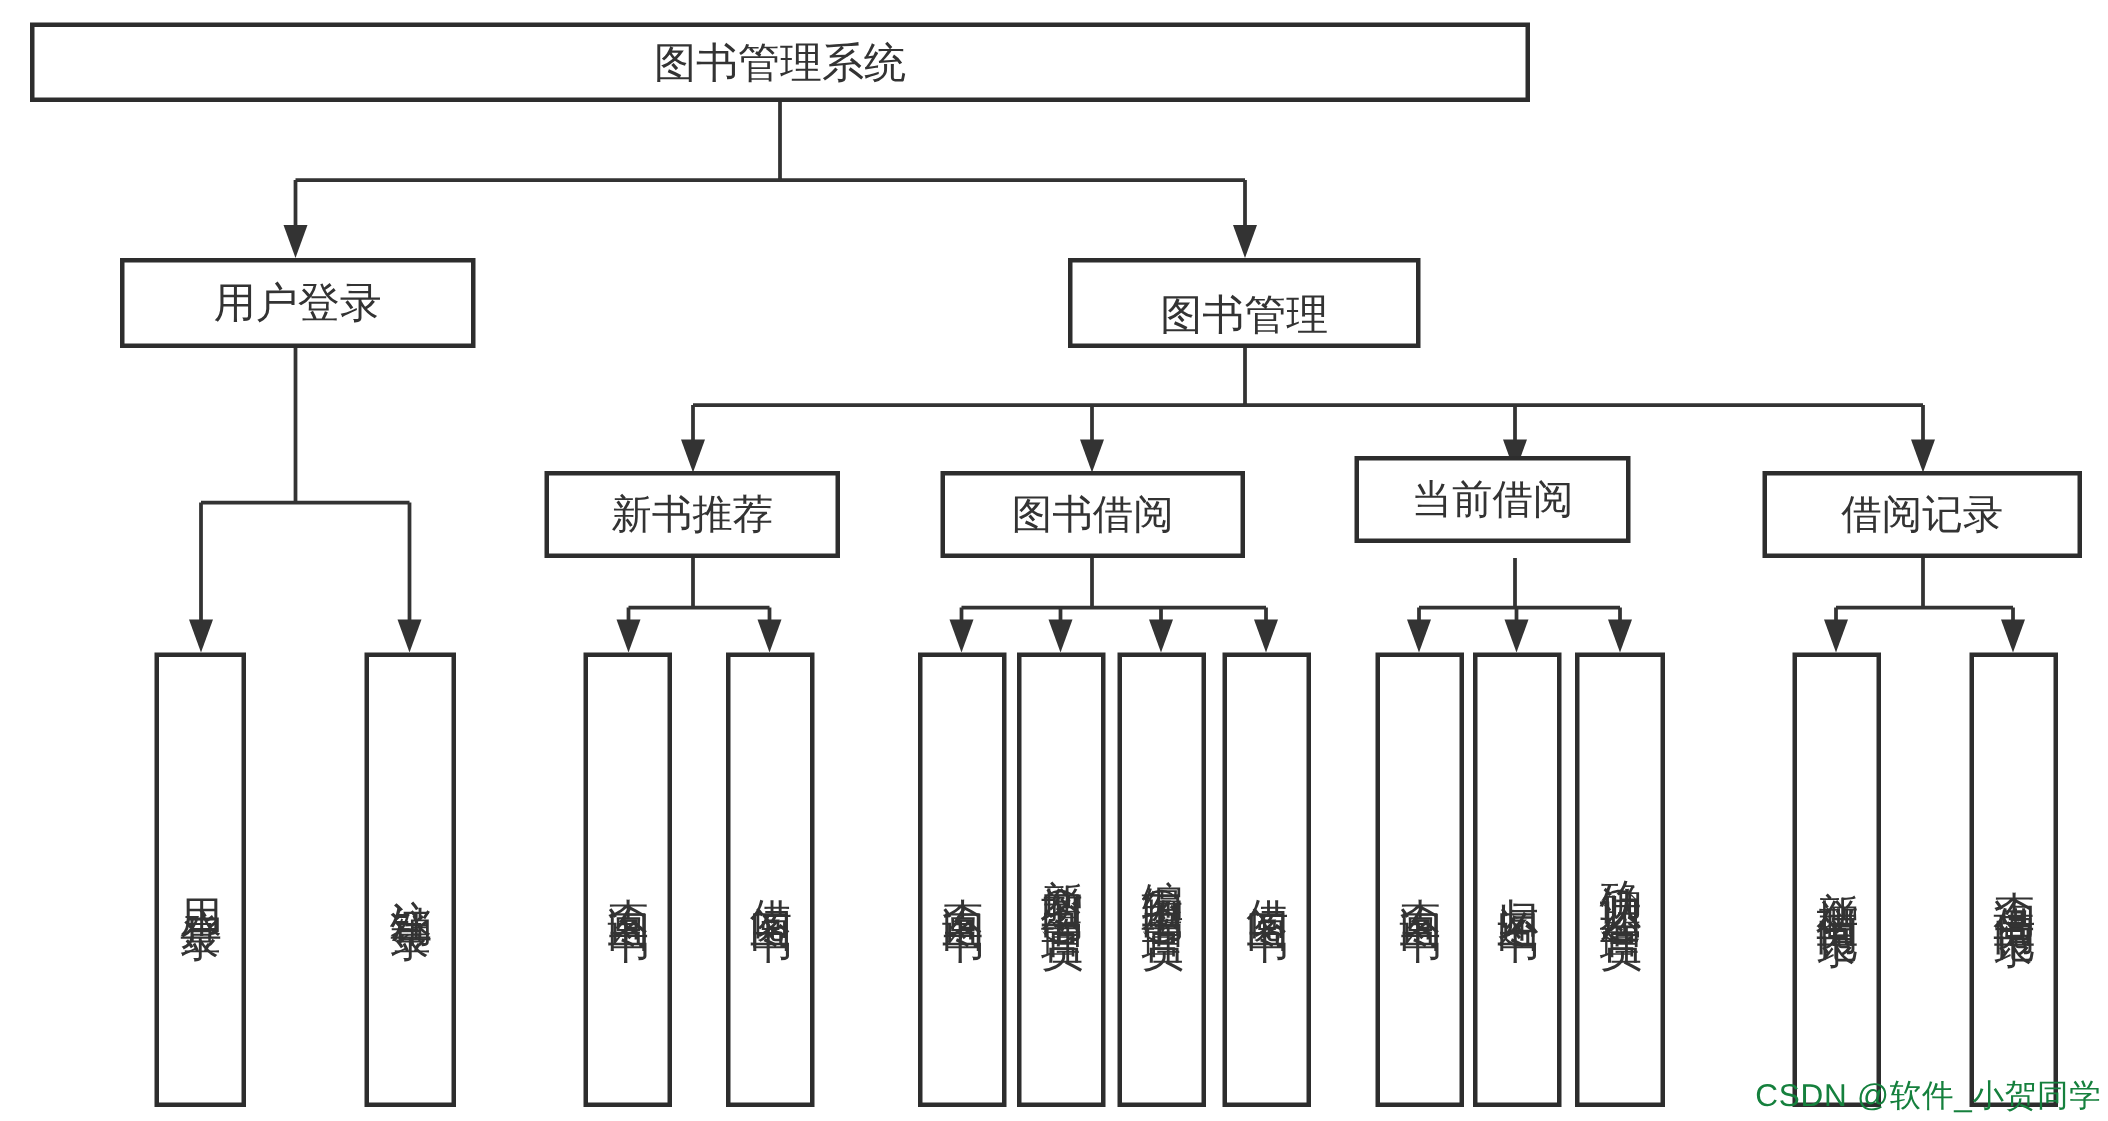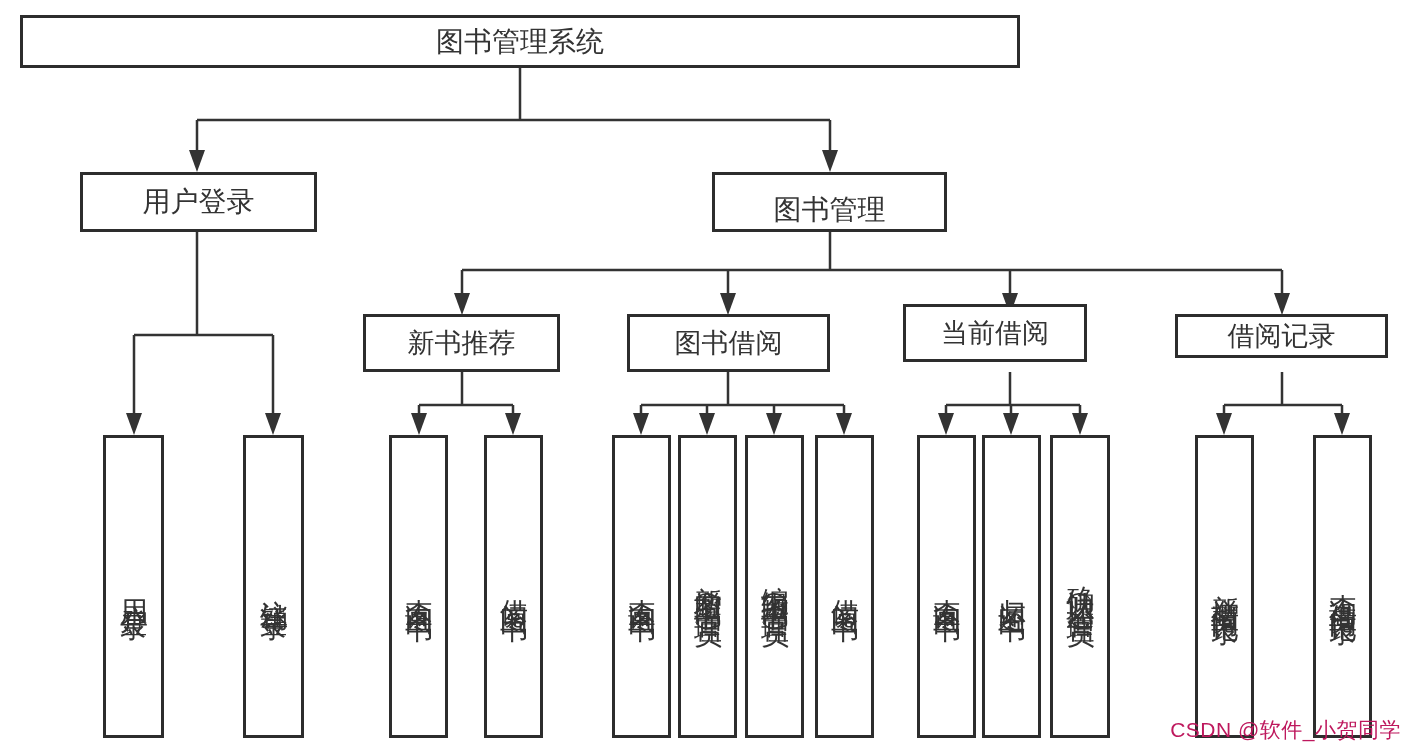--- a/index.html
+++ b/index.html
@@ -41,34 +41,34 @@
     writing-mode: vertical-rl;
     text-orientation: mixed;
     letter-spacing: 5px;
     line-height: 1.0;
   }
   .watermark {
     position: absolute;
     right: 4px;
     bottom: 3px;
     font-size: 21px;
-    color: #be185d;
+    color: #15803d;
     letter-spacing: 0.5px;
     pointer-events: none;
   }
 
   
   #n-root        { left: 20px;   top: 15px;  width: 1000px; height: 53px; }
   #n-user-login  { left: 80px;   top: 172px; width: 237px;  height: 60px; }
   #n-book-mgmt   { left: 712px;  top: 172px; width: 235px;  height: 60px; align-items: flex-end; }
 
   #n-new-book    { left: 363px;  top: 314px; width: 197px;  height: 58px; }
   #n-borrow      { left: 627px;  top: 314px; width: 203px;  height: 58px; }
   #n-current     { left: 903px;  top: 304px; width: 184px;  height: 58px; text-align: center; }
-  #n-records     { left: 1175px; top: 314px; width: 213px;  height: 44px; }
+  #n-records     { left: 1175px; top: 314px; width: 213px;  height: 58px; }
 
   #l-login       { left: 103px;  top: 435px; width: 61px; height: 303px; }
   #l-logout      { left: 243px;  top: 435px; width: 61px; height: 303px; }
   #l-query-a     { left: 389px;  top: 435px; width: 59px; height: 303px; }
   #l-borrow-a    { left: 484px;  top: 435px; width: 59px; height: 303px; }
   #l-query-b     { left: 612px;  top: 435px; width: 59px; height: 303px; }
   #l-add-book    { left: 678px;  top: 435px; width: 59px; height: 303px; }
   #l-edit-book   { left: 745px;  top: 435px; width: 59px; height: 303px; }
   #l-borrow-b    { left: 815px;  top: 435px; width: 59px; height: 303px; }
   #l-query-c     { left: 917px;  top: 435px; width: 59px; height: 303px; }

